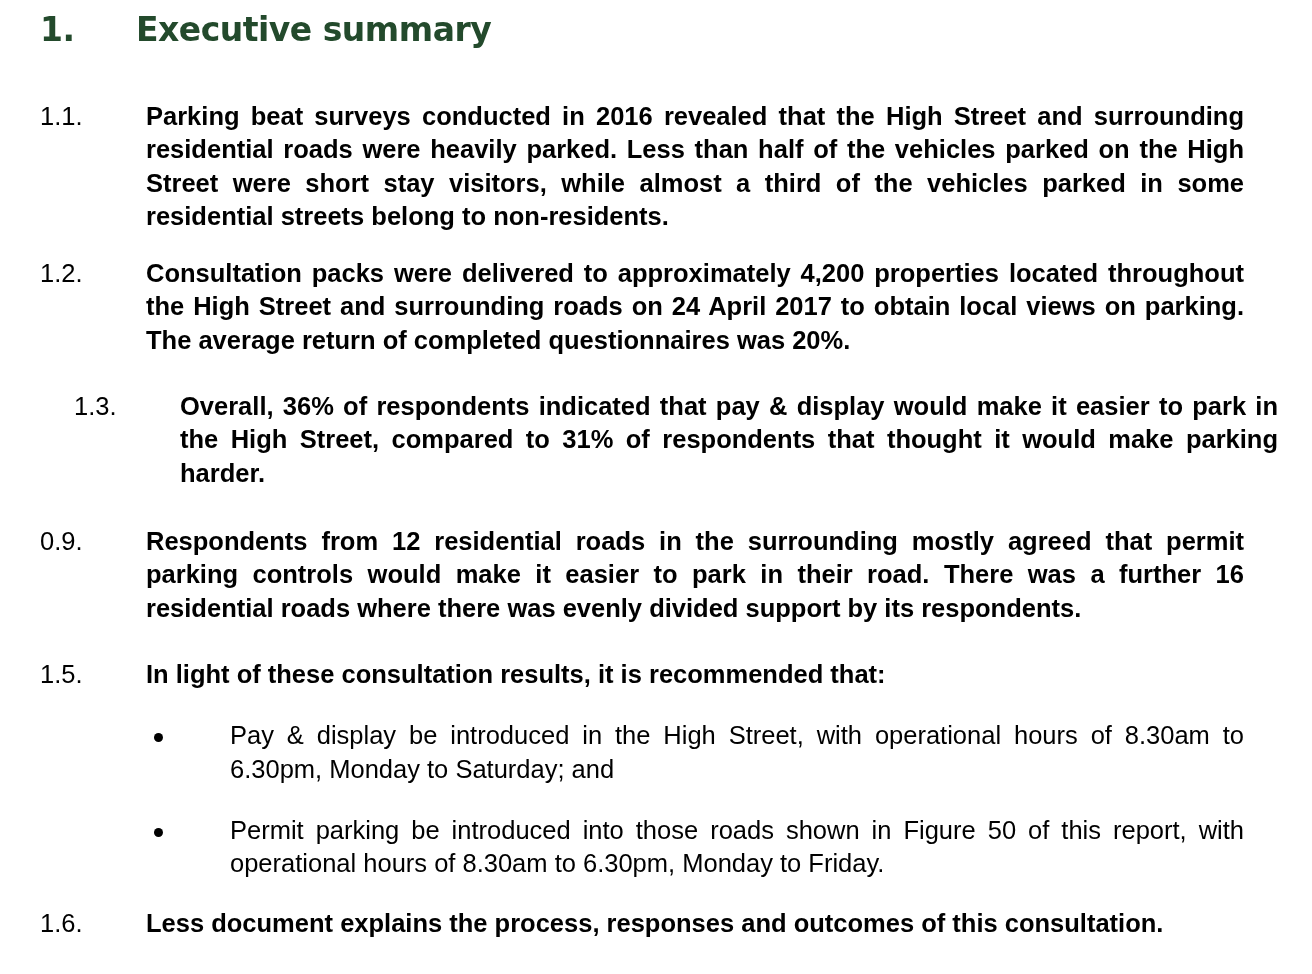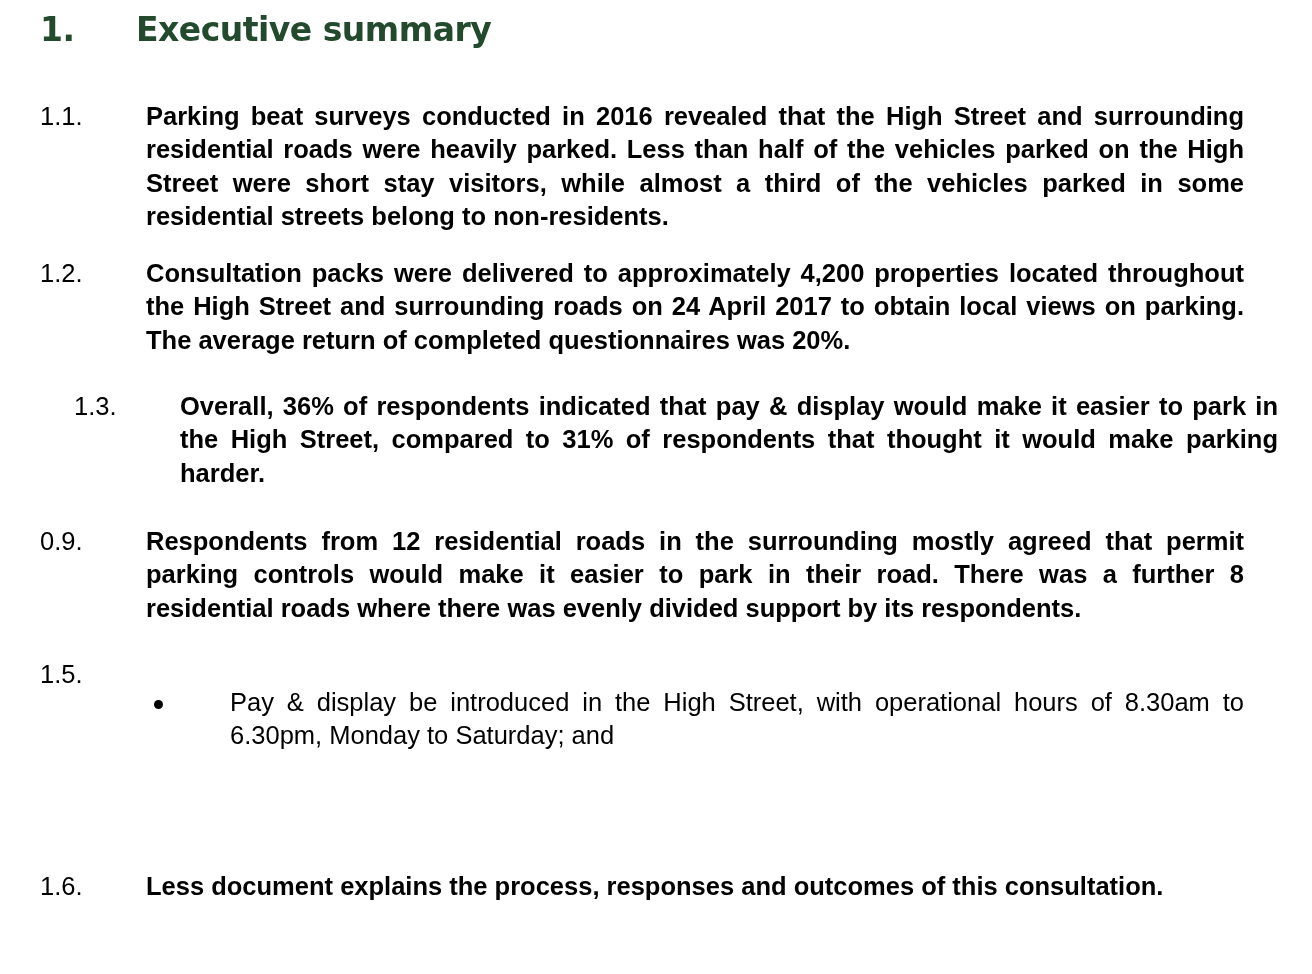--- a/index.html
+++ b/index.html
@@ -35,29 +35,34 @@
   <div class="body">Consultation packs were delivered to approximately 4,200 properties located throughout the High Street and surrounding roads on 24 April 2017 to obtain local views on parking. The average return of completed questionnaires was 20%.</div>
 </div>
 
 <div class="para" style="top:390px;margin-left:34px;">
   <span class="num">1.3.</span>
   <div class="body">Overall, 36% of respondents indicated that pay &amp; display would make it easier to park in the High Street, compared to 31% of respondents that thought it would make parking harder.</div>
 </div>
 
 <div class="para" style="top:525px;">
   <span class="num">0.9.</span>
-  <div class="body">Respondents from 12 residential roads in the surrounding mostly agreed that permit parking controls would make it easier to park in their road.  There was a further 8 residential roads where there was evenly divided support by its respondents.</div>
+  <div class="body">Respondents from 12 residential roads in the surrounding mostly agreed that permit parking controls would make it easier to park in their road.  There was a further 16 residential roads where there was evenly divided support by its respondents.</div>
 </div>
 
 <div class="para" style="top:658px;">
   <span class="num">1.5.</span>
+  <div class="body">In light of these consultation results, it is recommended that:</div>
   <ul class="bullets">
     <li>
       <span class="dot"></span>
       <span>Pay &amp; display be introduced in the High Street, with operational hours of 8.30am to 6.30pm, Monday to Saturday; and</span>
     </li>
+    <li>
+      <span class="dot"></span>
+      <span>Permit parking be introduced into those roads shown in Figure 50 of this report, with operational hours of 8.30am to 6.30pm, Monday to Friday.</span>
+    </li>
   </ul>
 </div>
 
-<div class="para" style="top:870px;">
+<div class="para" style="top:907px;">
   <span class="num">1.6.</span>
   <div class="body">Less document explains the process, responses and outcomes of this consultation.</div>
 </div>
 
 </body></html>

